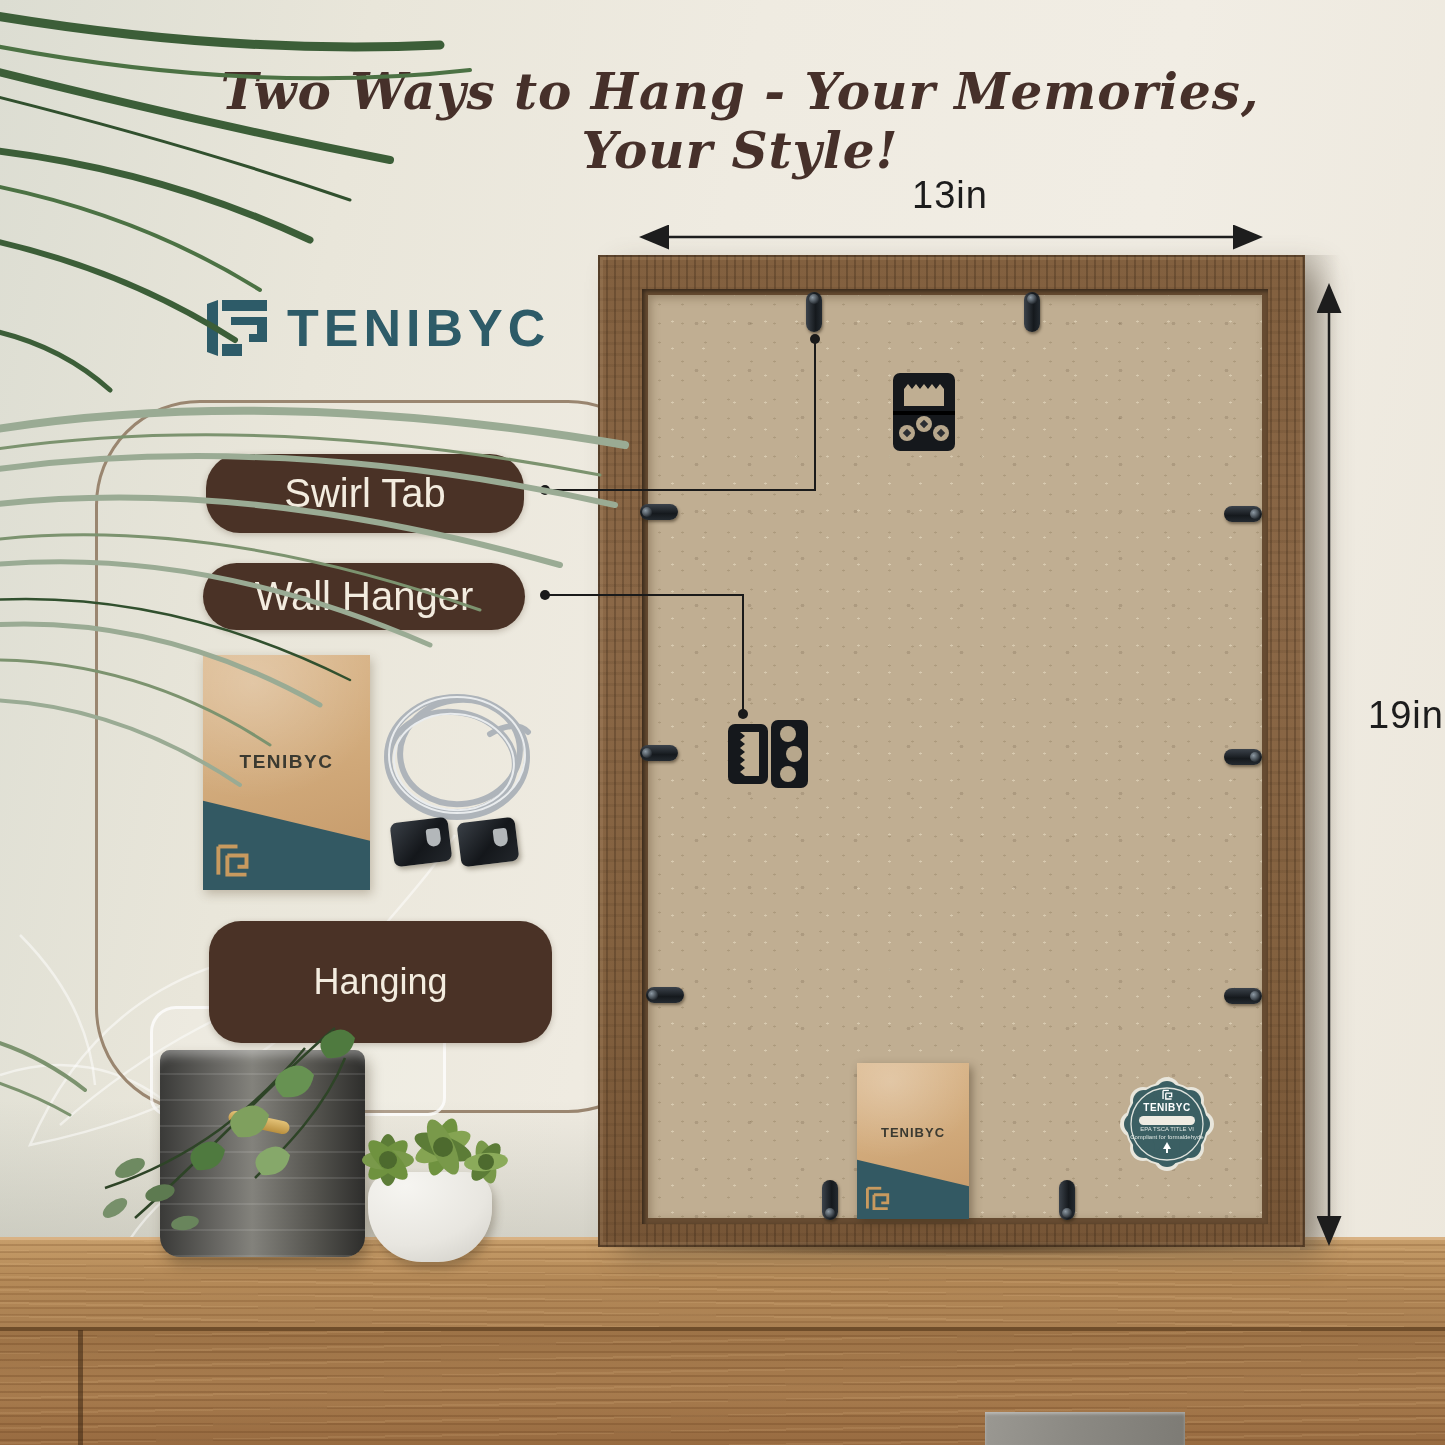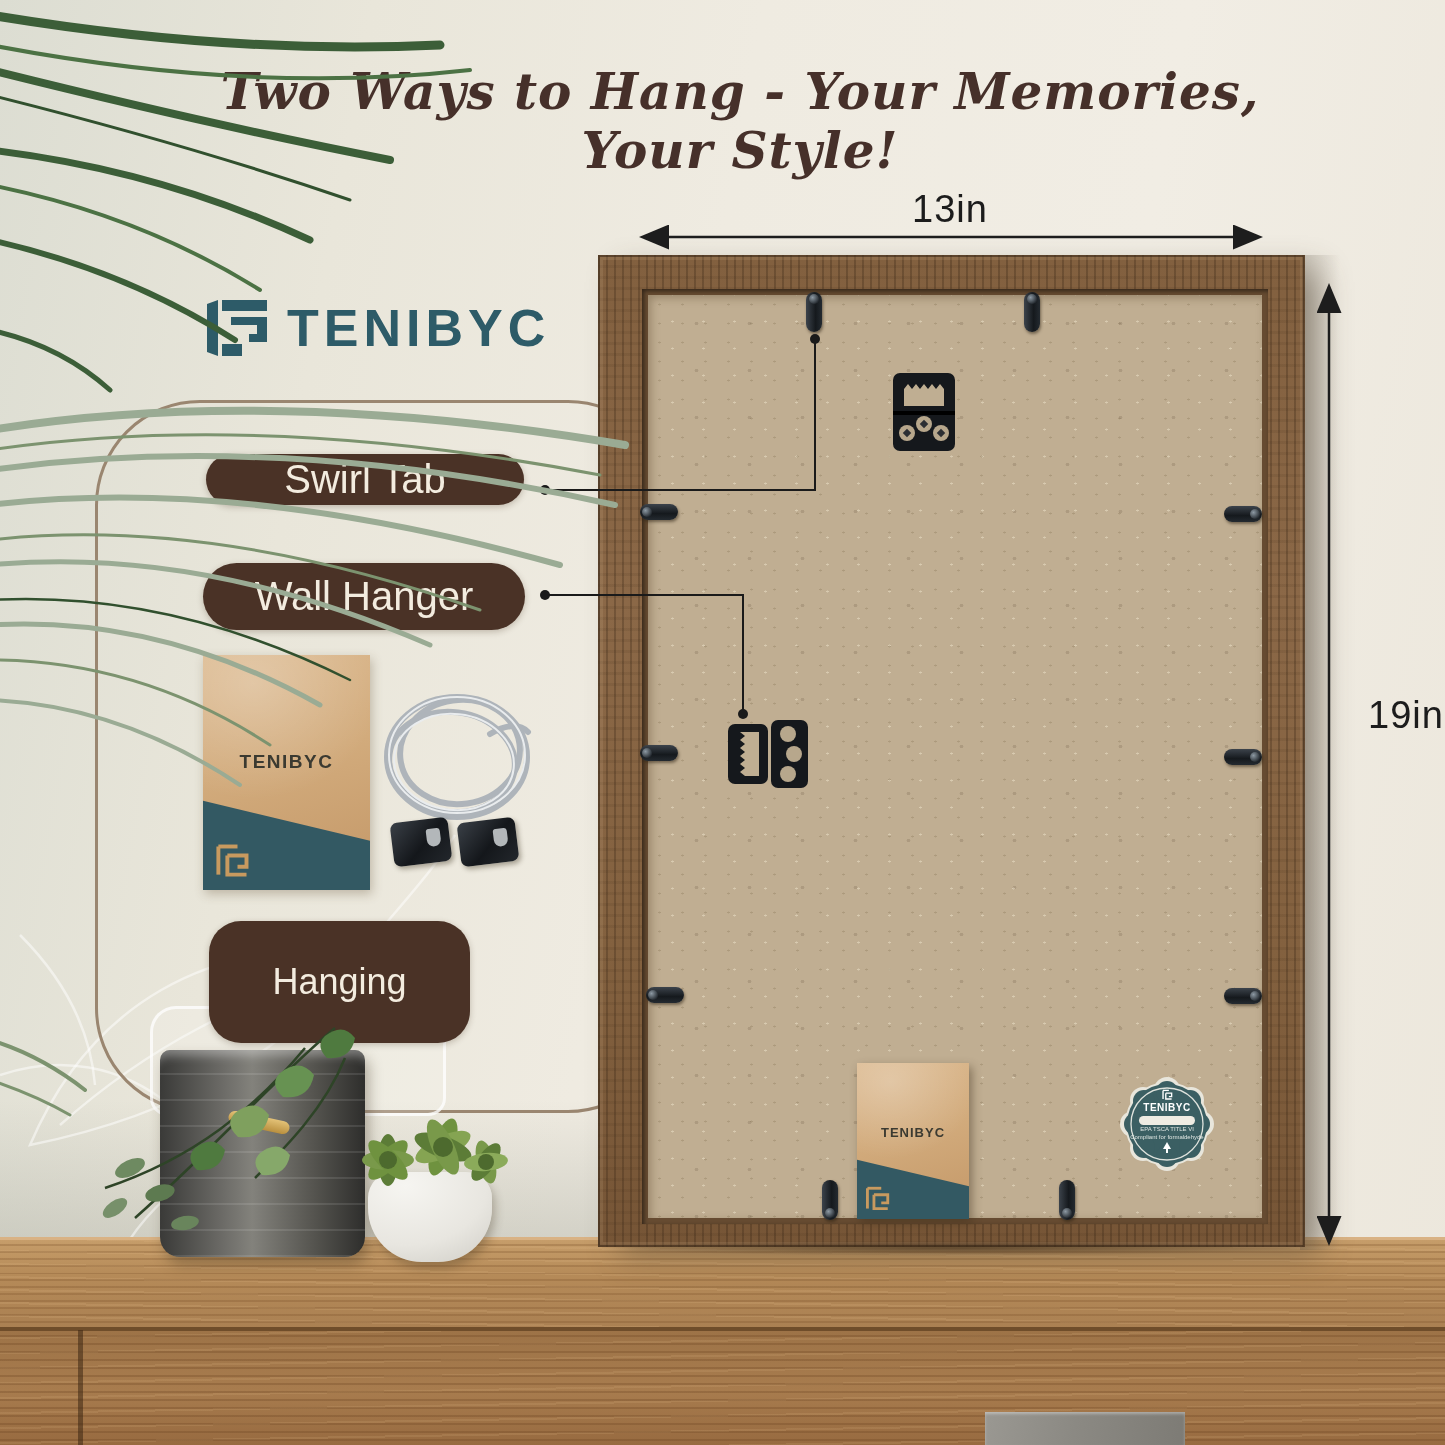--- a/index.html
+++ b/index.html
@@ -19,23 +19,23 @@
     font-size:50px;letter-spacing:1px;color:#46302a;z-index:6;}
   
   #brand{left:205px;top:288px;height:80px;display:flex;align-items:center;gap:18px;z-index:6;}
   #brand-word{font-size:52px;font-weight:800;letter-spacing:5px;color:#2d5b68;}
   
   #panel{left:95px;top:400px;width:572px;height:707px;border:3px solid #9a8670;
     border-radius:105px;z-index:3;}
   
   .pill{background:#4a3226;color:#f3ecdf;display:flex;align-items:center;justify-content:center;
     z-index:6;box-shadow:0 2px 6px rgba(60,40,20,.25);}
-  #pill-swirl{left:206px;top:454px;width:318px;height:51px;border-radius:34px;font-size:40px;}
+  #pill-swirl{left:206px;top:454px;width:318px;height:79px;border-radius:34px;font-size:40px;}
   #pill-hanger{left:203px;top:563px;width:322px;height:67px;border-radius:34px;font-size:40px;}
-  #kit-box{left:209px;top:921px;width:261px;height:122px;border-radius:32px;
+  #kit-box{left:209px;top:921px;width:343px;height:122px;border-radius:32px;
     flex-direction:column;line-height:1.28;font-size:36px;gap:8px;}
   
   .envelope{background:
      radial-gradient(140% 90% at 30% 12%,rgba(255,255,255,.25),rgba(255,255,255,0) 55%),
      linear-gradient(165deg,#dbb88d 0%,#d2ab7c 45%,#c39767 100%);
      box-shadow:2px 4px 10px rgba(90,70,40,.30);z-index:6;}
   .env-teal{position:absolute;left:0;right:0;bottom:0;top:0;background:#335963;
      clip-path:polygon(0 62%,100% 79%,100% 100%,0 100%);}
   .env-brand{position:absolute;width:100%;text-align:center;font-weight:800;color:#3b3a31;}
   #envelope{left:203px;top:655px;width:167px;height:235px;}
@@ -85,21 +85,21 @@
   #badge{left:1120px;top:1077px;width:94px;height:94px;z-index:7;}
   #badge-content{position:absolute;inset:0;display:flex;flex-direction:column;align-items:center;
      color:#fff;z-index:2;}
   #badge-brand{font-size:10px;font-weight:800;letter-spacing:.5px;margin-top:2px;}
   #badge-pill{width:56px;height:9px;border-radius:5px;background:#efece3;margin-top:3px;
      display:flex;align-items:center;justify-content:center;overflow:hidden;}
   #badge-pill span{font-size:5px;color:#b05c28;white-space:nowrap;transform:scale(.9);}
   .badge-line{font-size:6.5px;line-height:1.25;color:#dfe6e2;text-align:center;transform:scale(.92);white-space:nowrap;}
   
   .dim-label{color:#1c1c1c;font-size:38px;z-index:8;letter-spacing:1px;}
-  #dim-w-label{left:860px;top:188px;width:180px;text-align:center;}
+  #dim-w-label{left:860px;top:174px;width:180px;text-align:center;}
   #dim-h-label{left:1348px;top:694px;margin-left:20px;}
   
   #table-top{left:0;top:1237px;width:1445px;height:90px;z-index:5;
     background:
       repeating-linear-gradient(0deg,rgba(116,74,36,.25) 0 1.5px,rgba(0,0,0,0) 1.5px 7px),
       repeating-linear-gradient(1deg,rgba(220,180,130,.20) 0 2px,rgba(0,0,0,0) 2px 13px),
       linear-gradient(180deg,#c69d6a 0%,#b58a58 40%,#aa8052 100%);
     border-top:3px solid #d9b284;}
   #table-front{left:0;top:1327px;width:1445px;height:118px;z-index:5;
     background:

